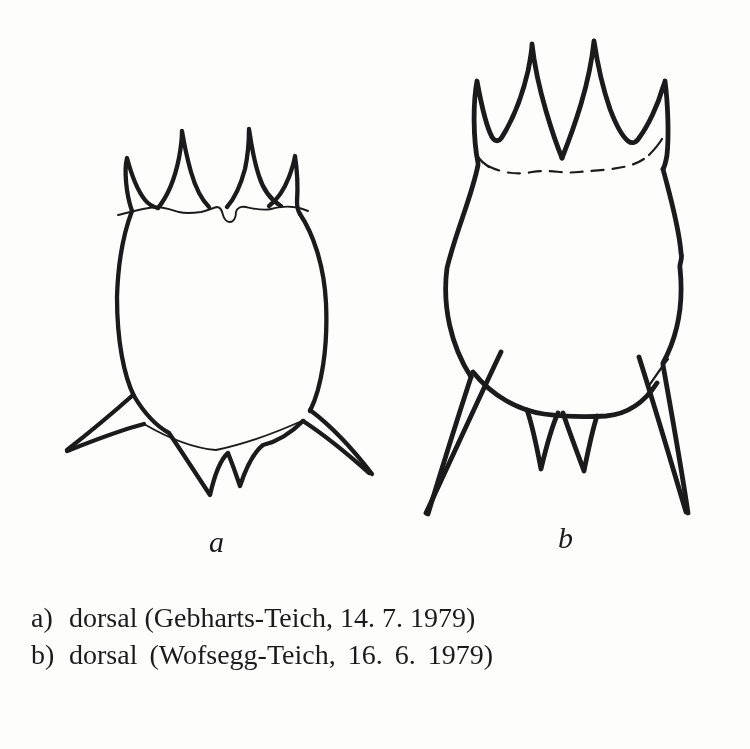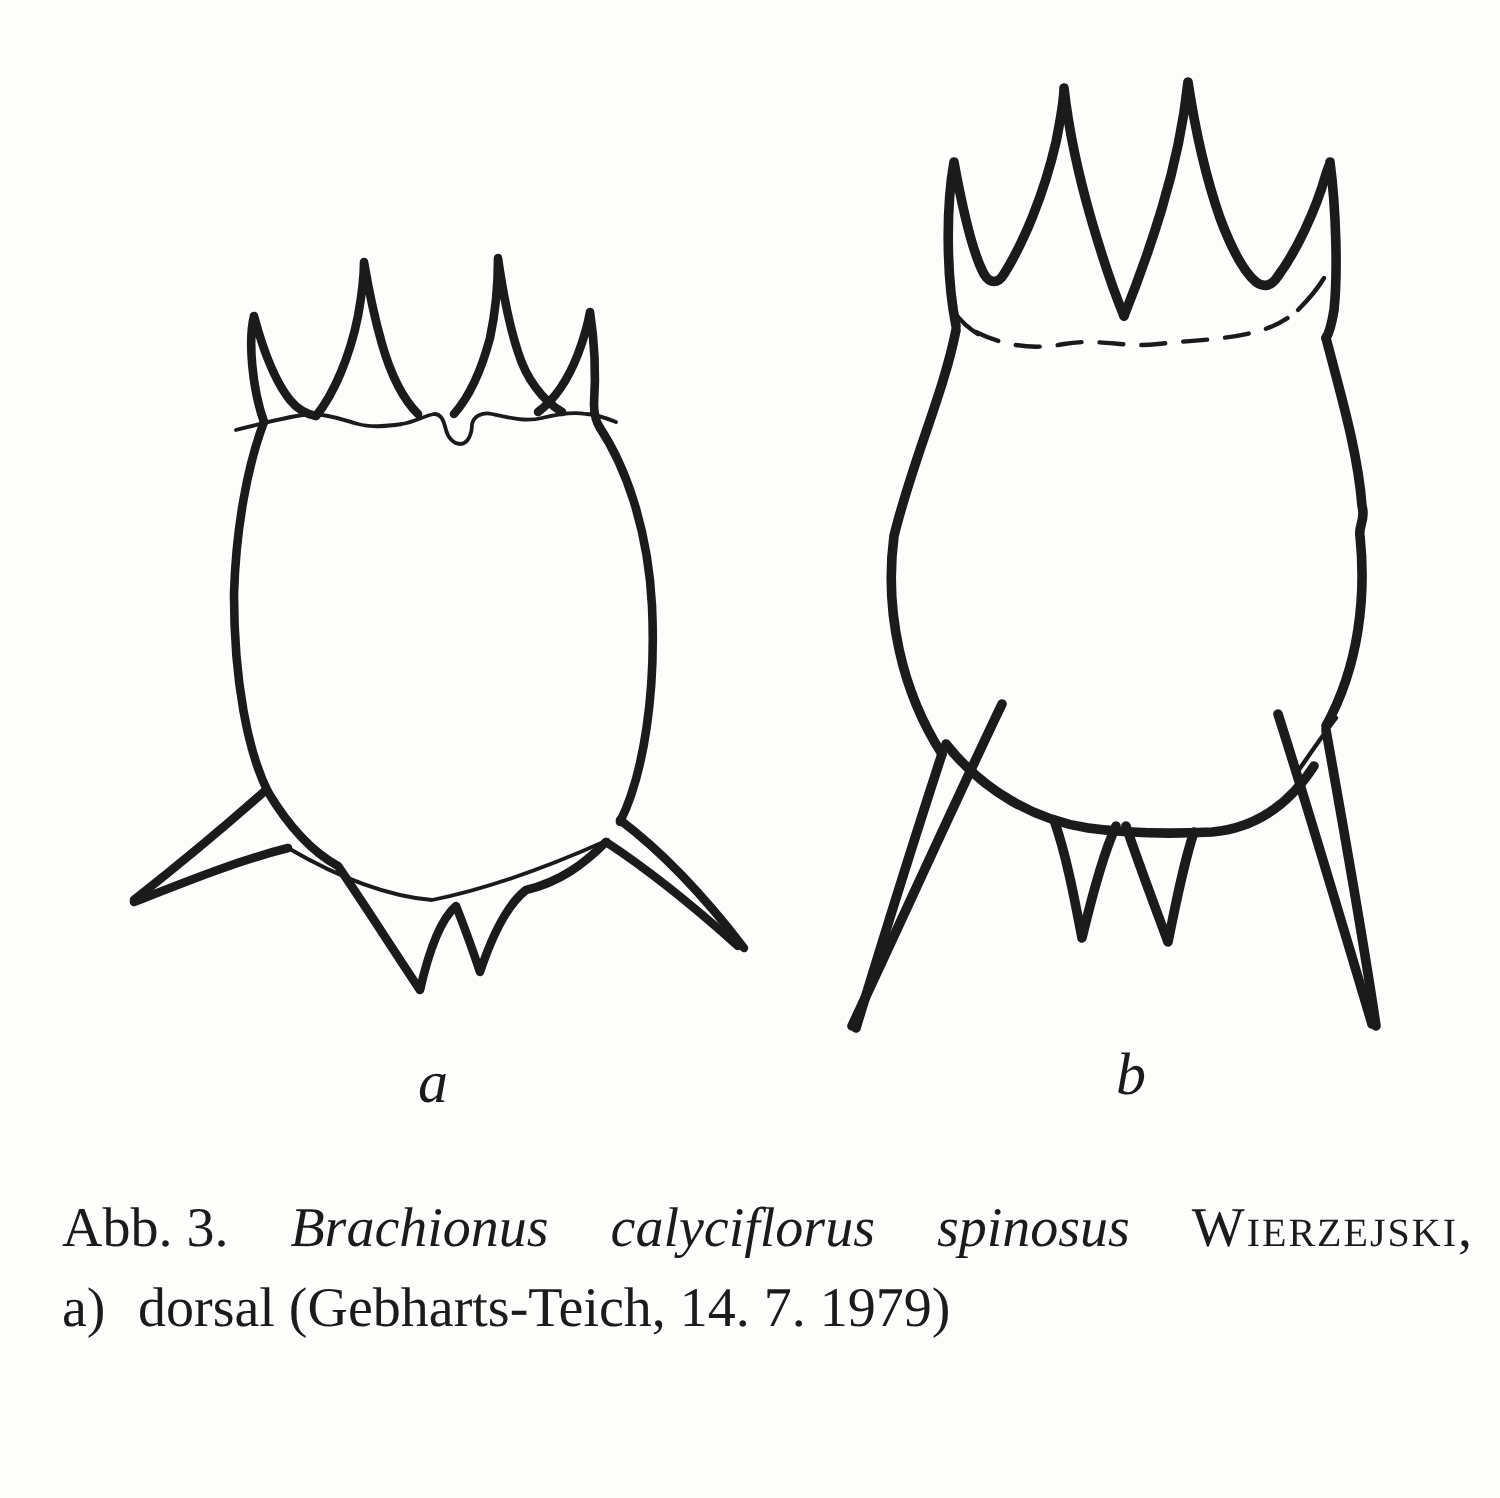--- a/index.html
+++ b/index.html
@@ -99,25 +99,21 @@
         <path class="ink bold-b" d="M663,365 C671,410 681,465 688,513"></path>
         <path class="ink thin-b" d="M648,387 C655,377 661,368 668,359"></path>
       </g>
     </svg>
 
     <span class="spec-label label-a">a</span>
     <span class="spec-label label-b">b</span>
   </div>
 
   <div class="caption">
-    <div class="cap-line1">
-      <span>Abb. 3.</span>
-      <span class="italic">Brachionus</span>
-      <span class="italic">calyciflorus</span>
-      <span class="italic">spinosus</span>
-      <span class="author">Wierzejski,</span>
-    </div>
     <div class="cap-item cap-line3">
       <span class="marker">a)</span><span>dorsal (Gebharts-Teich, 14. 7. 1979)</span>
+    </div>
+    <div class="cap-item cap-item-b">
+      <span class="marker">b)</span><span>dorsal (Wofsegg-Teich, 16. 6. 1979)</span>
     </div>
   </div>
 
 </div>
 
 </body></html>

